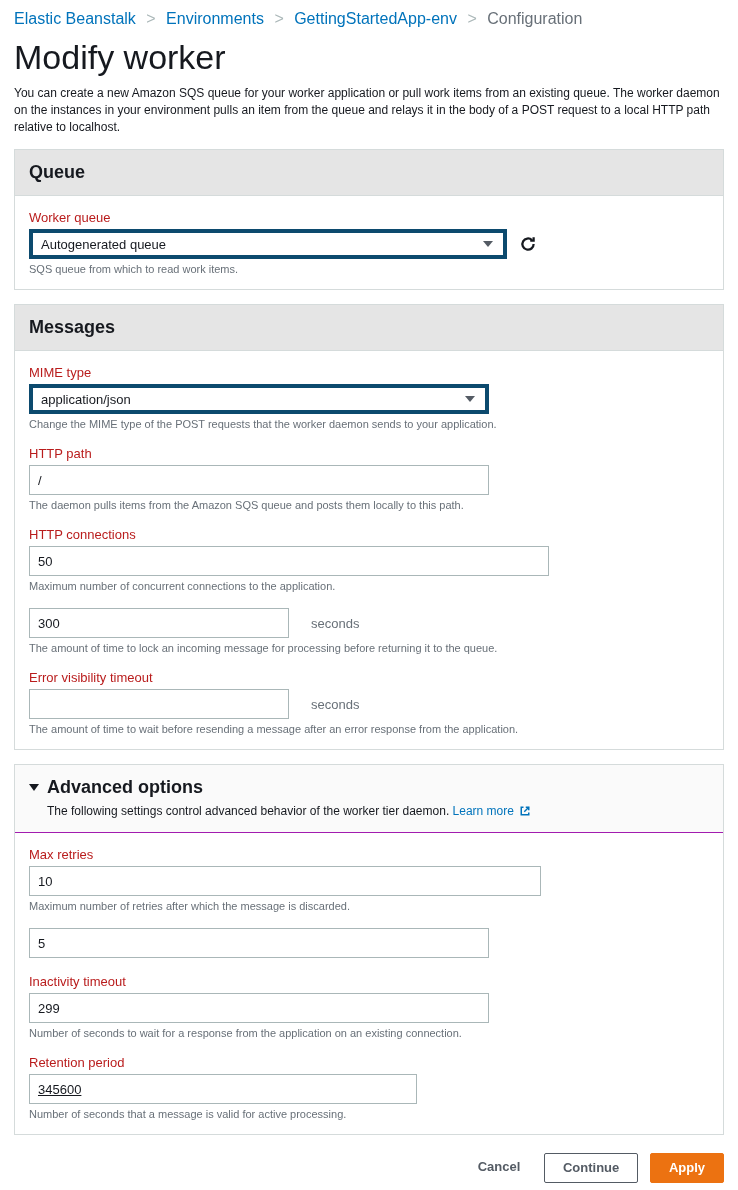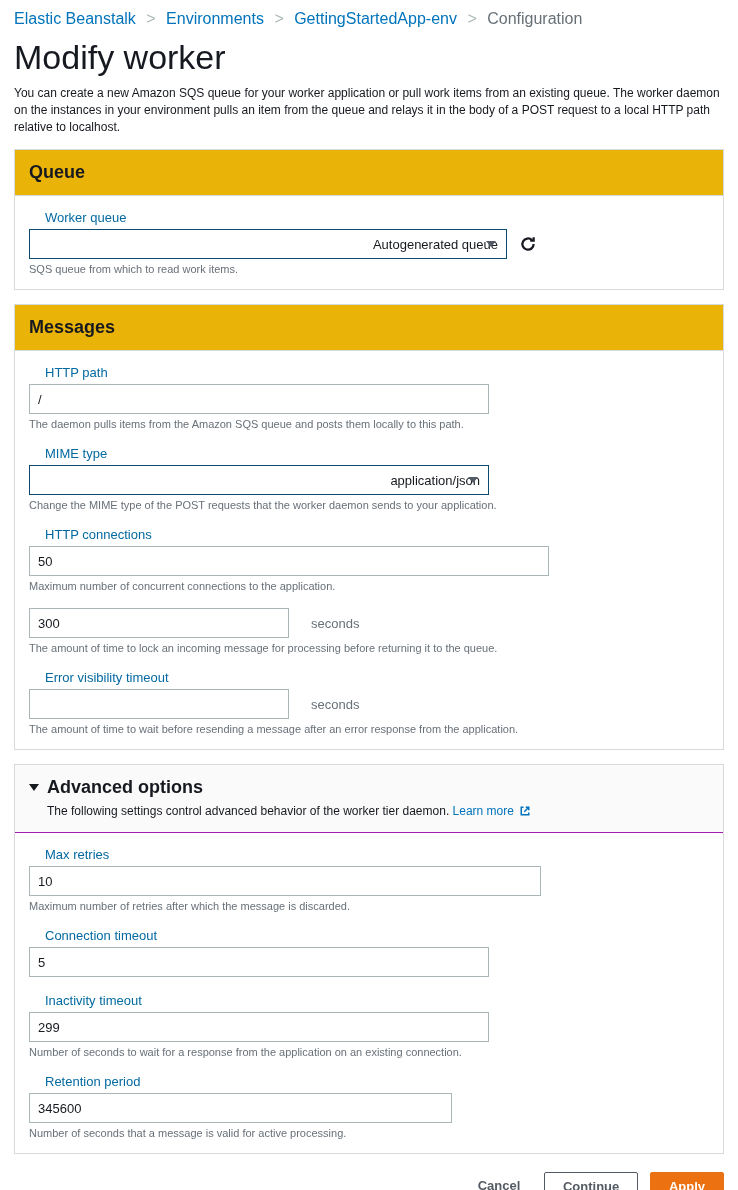--- a/index.html
+++ b/index.html
@@ -34,21 +34,21 @@
     line-height: 1.4;
   }
   .panel {
     border: 1px solid #d5dbdb;
     margin: 0 14px 14px;
     background: #fff;
   }
   .panel-header {
     padding: 12px 14px;
     border-bottom: 1px solid #d5dbdb;
-    background: #eab308;
+    background: #e5e5e5;
     font-size: 18px;
     font-weight: 700;
   }
   .panel-body { padding: 14px; }
   .adv-header {
     padding: 12px 14px;
     border-bottom: 1px solid #a21caf;
     background: #fafafa;
   }
   .adv-title {
@@ -69,22 +69,21 @@
   .adv-sub {
     margin: 6px 0 0 18px;
     font-size: 12px;
   }
   .form-row { margin-bottom: 16px; }
   .form-row:last-child { margin-bottom: 0; }
   .form-label {
     display: block;
     margin-bottom: 4px;
     font-size: 13px;
-    color: #0369a1;
-    margin-left: 16px;
+    color: #b91c1c;
   }
   input[type=text] {
     height: 30px;
     border: 1px solid #aab7b8;
     padding: 4px 8px;
     font-size: 13px;
     color: #16191f;
   }
   .help {
     margin-top: 4px;
@@ -93,30 +92,29 @@
   }
   .select-wrap {
     position: relative;
     width: 460px;
     display: inline-block;
   }
   .select-wrap.wide { width: 478px; }
   .select {
     width: 100%;
     height: 30px;
-    border: 1px solid #0c4a6e;
+    border: 4px solid #0c4a6e;
     padding: 4px 8px;
     background: #fff;
     text-align: left;
     font-size: 13px;
     position: relative;
     cursor: pointer;
     display:flex;
     align-items:center;
-    justify-content:flex-end;
   }
   .select .caret {
     position:absolute; right:10px; top:50%;
     transform: translateY(-50%);
     width:0;height:0;
     border-left:5px solid transparent;
     border-right:5px solid transparent;
     border-top:6px solid #545b64;
   }
   .inline-row { display:flex; align-items:center; }
@@ -204,34 +202,34 @@
       <div class="help">SQS queue from which to read work items.</div>
     </div>
   </div>
 </div>
 
 <div class="panel">
   <div class="panel-header">Messages</div>
   <div class="panel-body">
 
     <div class="form-row">
-      <label class="form-label">HTTP path</label>
-      <input type="text" style="width: 460px;" value="/">
-      <div class="help">The daemon pulls items from the Amazon SQS queue and posts them locally to this path.</div>
-    </div>
-
-    <div class="form-row">
       <label class="form-label">MIME type</label>
       <div class="select-wrap">
         <div class="select">
           <span>application/json</span>
           <span class="caret"></span>
         </div>
       </div>
       <div class="help">Change the MIME type of the POST requests that the worker daemon sends to your application.</div>
+    </div>
+
+    <div class="form-row">
+      <label class="form-label">HTTP path</label>
+      <input type="text" style="width: 460px;" value="/">
+      <div class="help">The daemon pulls items from the Amazon SQS queue and posts them locally to this path.</div>
     </div>
 
     <div class="form-row">
       <label class="form-label">HTTP connections</label>
       <input type="text" style="width: 520px;" value="50">
       <div class="help">Maximum number of concurrent connections to the application.</div>
     </div>
 
     <div class="form-row">
       <div class="inline-row">
@@ -275,33 +273,32 @@
   </div>
   <div class="panel-body">
 
     <div class="form-row">
       <label class="form-label">Max retries</label>
       <input type="text" style="width: 512px;" value="10">
       <div class="help">Maximum number of retries after which the message is discarded.</div>
     </div>
 
     <div class="form-row">
-      <label class="form-label">Connection timeout</label>
       <input type="text" style="width: 460px;" value="5">
     </div>
 
     <div class="form-row">
       <label class="form-label">Inactivity timeout</label>
       <input type="text" style="width: 460px;" value="299">
       <div class="help">Number of seconds to wait for a response from the application on an existing connection.</div>
     </div>
 
     <div class="form-row">
       <label class="form-label">Retention period</label>
-      <input type="text" style="width: 423px;" value="345600">
+      <input type="text" style="width: 388px; text-decoration: underline;" value="345600">
       <div class="help">Number of seconds that a message is valid for active processing.</div>
     </div>
 
   </div>
 </div>
 
 <div class="button-row">
   <span class="btn btn-link">Cancel</span>
   <span class="btn btn-default">Continue</span>
   <span class="btn btn-primary">Apply</span>

